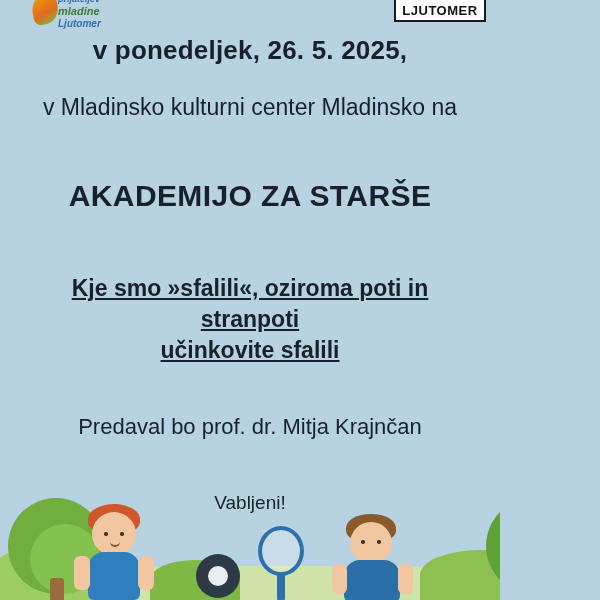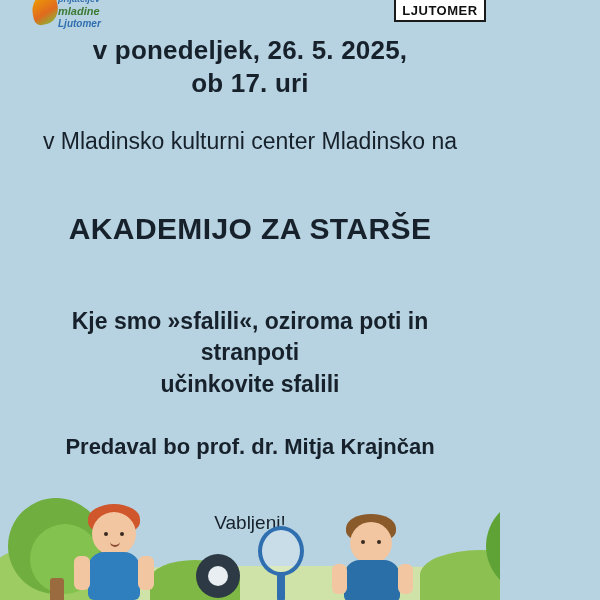--- a/index.html
+++ b/index.html
@@ -101,25 +101,26 @@
     font-size: 30px;
     font-weight: bold;
     margin: 56px 0 0 0;
     letter-spacing: 0.4px;
   }
   .line-subtitle {
     font-size: 23px;
     font-weight: bold;
     margin: 60px 0 0 0;
     line-height: 1.35;
+    text-decoration: underline;
   }
   .line-lecturer {
     font-size: 22px;
-    font-weight: bold;
-    margin: 34px 0 0 0;
+    font-weight: normal;
+    margin: 48px 0 0 0;
   }
   .line-invite {
     font-size: 19px;
     font-weight: normal;
     margin: 52px 0 0 0;
   }
 
   
   .scene {
     position: absolute;
@@ -287,21 +288,20 @@
     <div class="l3">Ljutomer</div>
   </div>
 
   <div class="logo-right">
     <div class="lr-text">LJUTOMER</div>
   </div>
 
   <div class="content">
     <div class="line-date">
       <div>v ponedeljek, 26. 5. 2025,</div>
-      <div>ob 17. uri</div>
     </div>
     <div class="line-place">v Mladinsko kulturni center Mladinsko na</div>
     <div class="line-title">AKADEMIJO ZA STARŠE</div>
     <div class="line-subtitle">
       <div>Kje smo »sfalili«, oziroma poti in stranpoti</div>
       <div>učinkovite sfalili</div>
     </div>
     <div class="line-lecturer">Predaval bo prof. dr. Mitja Krajnčan</div>
     <div class="line-invite">Vabljeni!</div>
   </div>

